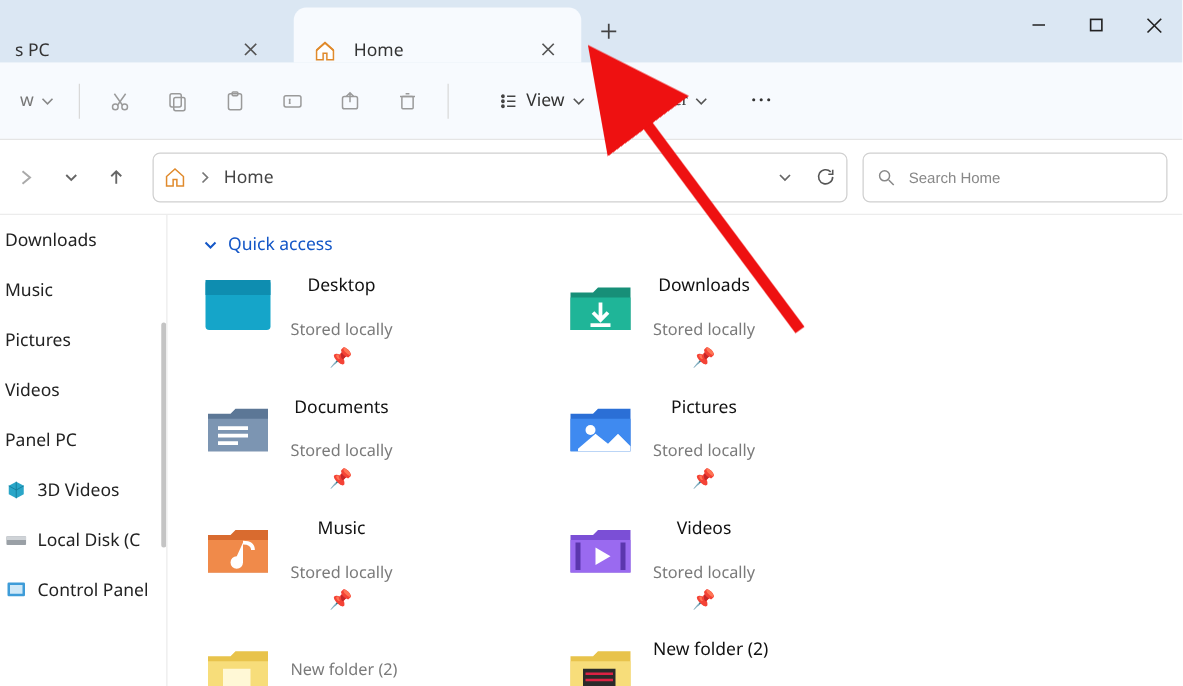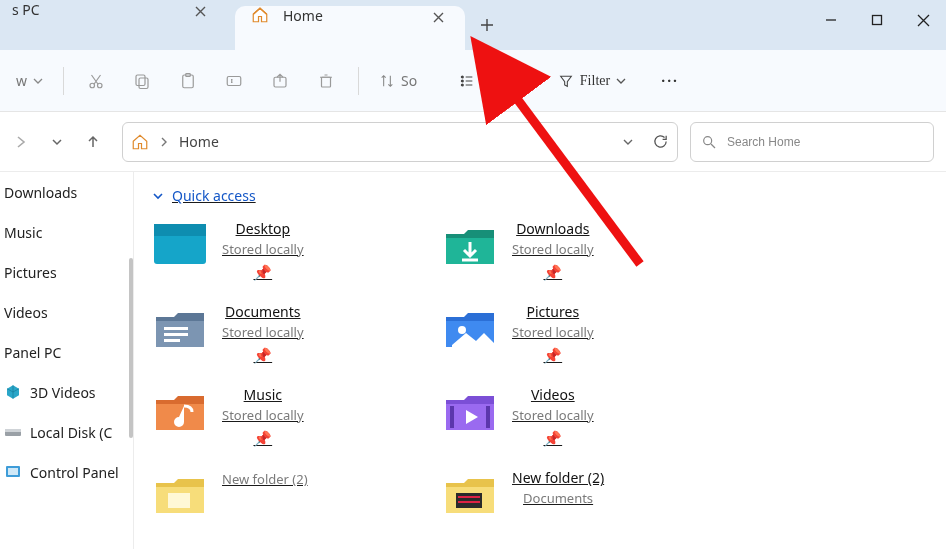--- a/index.html
+++ b/index.html
@@ -16,21 +16,21 @@
   
   .titlebar {
     height: 50px;
     background: #dbe7f3;
     display: flex;
     align-items: stretch;
     position: relative;
   }
   .tab {
     display: flex;
-    align-items: flex-start;
+    align-items: flex-end;
     padding: 0 12px;
     gap: 10px;
     position: relative;
     min-width: 230px;
     border-top-left-radius: 10px;
     border-top-right-radius: 10px;
   }
   .tab-inactive {
     background: transparent;
     color: #333;
@@ -127,27 +127,27 @@
   }
   .sidebar-scroll { position:absolute; right:0; top:86px; width:4px; height:180px; background:#c4c4c4; border-radius:2px; }
   .side-item {
     height:40px; display:flex; align-items:center; gap:8px;
     padding:0 6px 0 4px; cursor:pointer; font-size:14px; color:#222;
     white-space:nowrap; overflow:hidden;
   }
   .side-item .sicon { width:18px; height:18px; display:inline-flex; align-items:center; justify-content:center; }
 
   
-  .content { flex:1; padding: 14px 18px; overflow:auto;text-decoration:underline; }
+  .content { flex:1; padding: 14px 28px; overflow:auto; }
   .group-header { display:flex; align-items:center; gap:8px; color:#1457c7; font-size:14px; margin-bottom:14px; cursor:pointer; }
   .grid { display:grid; grid-template-columns: 280px 280px; column-gap: 10px; row-gap: 20px; }
   .item { display:flex; gap:14px; align-items:flex-start; cursor:pointer;text-align:center; }
   .thumb { width:56px; height:50px; border-radius:4px; display:flex; align-items:center; justify-content:center; }
   .item-title { font-size:14px; color:#111; }
-  .item-sub { font-size:13px; color:#7a7a7a; margin-top:2px; }
+  .item-sub { font-size:13px; color:#7a7a7a; margin-top:16px; }
   .pin { color:#9a9a9a; font-size:15px; margin-top:4px; }
 
   
   .arrow-annot { position:absolute; left:460px; top:34px; pointer-events:none; }
 
   svg { display:block; }
 </style>
 </head>
 <body>
 
@@ -238,26 +238,20 @@
         <path d="M12 3 V13 M8 7 L12 3 L16 7"></path>
       </svg>
   </div>
   <div class="tbtn">
     <svg width="18" height="18" viewBox="0 0 24 24" fill="none" stroke="#9a9a9a" stroke-width="1.6">
         <rect x="6" y="7" width="12" height="13" rx="1"></rect>
         <path d="M4 7 H20 M10 4 H14"></path>
       </svg>
   </div>
   <div class="tsep"></div>
-  <div class="tbtn">
-    <svg width="16" height="16" viewBox="0 0 24 24" fill="none" stroke="#888" stroke-width="1.6">
-        <path d="M7 4 V20 M4 7 L7 4 L10 7 M17 20 V4 M14 17 L17 20 L20 17"></path>
-      </svg>
-    <span class="tlabel">So</span>
-  </div>
   <div class="tbtn enabled" style="margin-left:20px;">
     <svg width="16" height="16" viewBox="0 0 24 24" fill="none" stroke="#444" stroke-width="1.8">
         <circle cx="5" cy="6" r="1.4" fill="#444"></circle>
         <circle cx="5" cy="12" r="1.4" fill="#444"></circle>
         <circle cx="5" cy="18" r="1.4" fill="#444"></circle>
         <path d="M10 6 H20 M10 12 H20 M10 18 H20"></path>
       </svg>
     <span class="tlabel">View</span>
     <svg width="10" height="10" viewBox="0 0 10 10">
         <path d="M1 3 L5 7 L9 3" stroke="#555" stroke-width="1.3" fill="none"></path>

